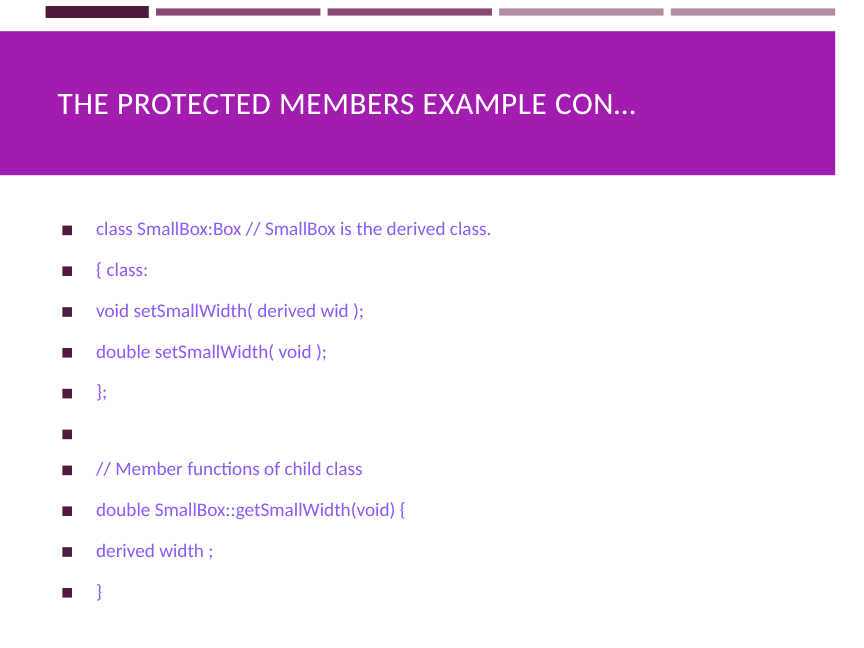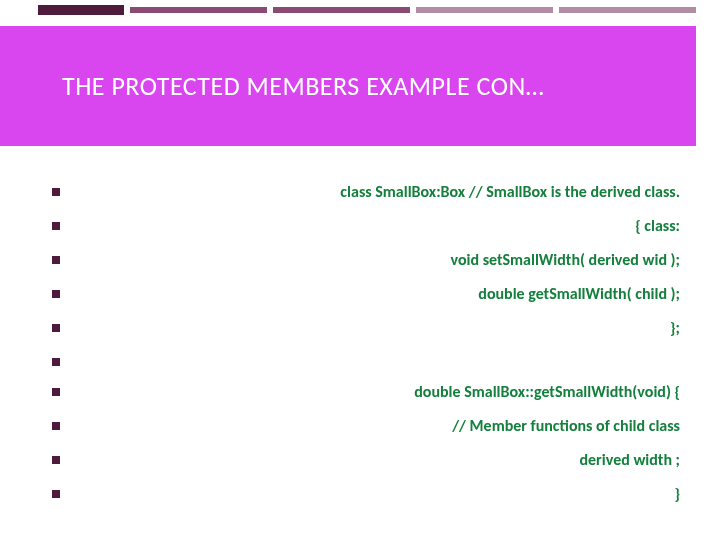--- a/index.html
+++ b/index.html
@@ -46,24 +46,24 @@
     flex: 1 1 auto;
     height: 6px;
     margin-top: 2px;
   }
   .title-band {
     position: absolute;
     top: 26px;
     left: 0;
     right: 24px;
     height: 120px;
-    background: #d946ef;
+    background: #a21caf;
     display: flex;
     align-items: center;
-    padding-left: 62px;
+    padding-left: 48px;
     box-sizing: border-box;
   }
   .title-text {
     color: #ffffff;
     font-size: 26px;
     font-weight: 400;
     letter-spacing: 0.5px;
     font-family: "Gill Sans", "Gill Sans MT", Calibri, "Segoe UI", sans-serif;
   }
   .content {
@@ -76,24 +76,23 @@
     list-style: none;
     margin: 0;
     padding: 0;
   }
   ul.bullets li {
     position: relative;
     padding-left: 28px;
     font-size: 16px;
     line-height: 1.25;
     margin-bottom: 14px;
-    font-weight: 700;
-    color: #15803d;
+    font-weight: 400;
+    color: #8b5cf6;
     min-height: 16px;
-    text-align: right;
   }
   ul.bullets li::before {
     content: "";
     position: absolute;
     left: 0;
     top: 6px;
     width: 8px;
     height: 8px;
     background: #4e1b3c;
   }
@@ -117,23 +116,23 @@
 
   <div class="title-band">
     <div class="title-text">THE PROTECTED MEMBERS EXAMPLE CON…</div>
   </div>
 
   <div class="content">
     <ul class="bullets">
       <li>class SmallBox:Box // SmallBox is the derived class.</li>
       <li>{    class:</li>
       <li>        void setSmallWidth( derived wid );</li>
-      <li>        double getSmallWidth( child );</li>
+      <li>        double setSmallWidth( void );</li>
       <li>};</li>
       <li> </li>
+      <li>// Member functions of child class</li>
       <li>double SmallBox::getSmallWidth(void) {</li>
-      <li>// Member functions of child class</li>
       <li>     derived width ;</li>
       <li>}</li>
     </ul>
   </div>
 
 </div>
 
 </body></html>

